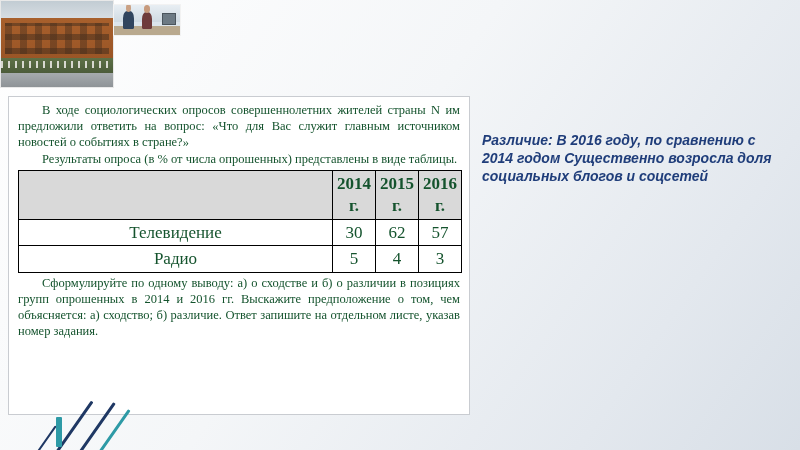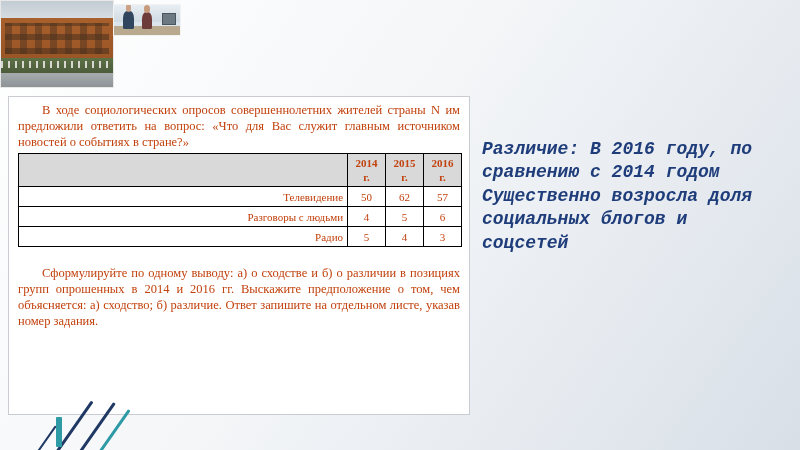--- a/index.html
+++ b/index.html
@@ -43,43 +43,43 @@
   .pc-kid1{position:absolute;left:14%;top:20%;width:16%;height:60%;background:#31455e;border-radius:40% 40% 10% 10%;}
   .pc-kid1:before{content:"";position:absolute;left:22%;top:-38%;width:56%;height:45%;background:#caa184;border-radius:50%;}
   .pc-kid2{position:absolute;left:42%;top:24%;width:16%;height:56%;background:#6e3b3b;border-radius:40% 40% 10% 10%;}
   .pc-kid2:before{content:"";position:absolute;left:22%;top:-40%;width:56%;height:45%;background:#c79a7c;border-radius:50%;}
 
   
   .doc{
     position:absolute;left:8px;top:96px;width:462px;height:319px;
     background:#ffffff;border:1px solid #c9ccd1;
     padding:5px 9px 4px 9px;
-    font-size:12.5px;line-height:1.28;color:#c2410c;
+    font-size:12.5px;line-height:1.28;color:#14532d;
   }
   .para{text-align:justify;text-indent:24px;}
   .para + .para{margin-top:1px;}
 
   table.survey{
-    border-collapse:collapse;width:444px;margin:3px 0 18px 0;
-    font-size:11px;
+    border-collapse:collapse;width:444px;margin:3px 0 2px 0;
+    font-size:17px;
   }
   table.survey th, table.survey td{
     border:1px solid #000;padding:2px 4px;height:20px;vertical-align:middle;
   }
   table.survey thead th{background:var(--header-bg);font-weight:bold;text-align:center;}
   th.corner{width:330px;}
   th.year{width:38px;}
-  td.label-cell{text-align:right;}
+  td.label-cell{text-align:center;}
   td.value-cell{text-align:center;width:38px;}
 
   
   .annotation{
-    position:absolute;left:482px;top:138px;width:302px;
-    font-family:Liberation Mono, monospace;
-    font-size:18px;font-weight:bold;font-style:italic;
+    position:absolute;left:482px;top:131px;width:302px;
+    font-family:Liberation Sans, sans-serif;
+    font-size:14px;font-weight:bold;font-style:italic;
     color:var(--annotation-color);line-height:1.3;
   }
 
   
   .deco{position:absolute;left:0;top:395px;width:170px;height:55px;pointer-events:none;}
   .stripe{position:absolute;border-radius:1px;}
   .s1{left:70px;top:0;width:3px;height:72px;background:var(--stripe-navy);transform:rotate(35deg);}
   .s2{left:94px;top:2px;width:3px;height:66px;background:var(--stripe-navy);transform:rotate(35deg);}
   .s3{left:112px;top:10px;width:3px;height:55px;background:var(--stripe-teal);transform:rotate(35deg);}
   .s4{left:45px;top:28px;width:2px;height:34px;background:var(--stripe-navy);transform:rotate(35deg);}
@@ -102,42 +102,37 @@
   <div class="photo photo-classroom">
     <div class="pc-wall"></div>
     <div class="pc-desk"></div>
     <div class="pc-monitor"></div>
     <div class="pc-kid1"></div>
     <div class="pc-kid2"></div>
   </div>
 
   <div class="doc">
     <p class="para">В ходе социологических опросов совершеннолетних жителей страны N им предложили ответить на вопрос: «Что для Вас служит главным источником новостей о событиях в стране?»</p>
+    <p class="para">Результаты опроса (в % от числа опрошенных) представлены в виде таблицы.</p>
 
     <table class="survey">
       <thead>
         <tr>
           <th class="corner"></th>
           <th class="year">2014 г.</th>
           <th class="year">2015 г.</th>
           <th class="year">2016 г.</th>
         </tr>
       </thead>
       <tbody id="table-body">
           <tr>
             <td class="label-cell">Телевидение</td>
-            <td class="value-cell">50</td>
+            <td class="value-cell">30</td>
             <td class="value-cell">62</td>
             <td class="value-cell">57</td>
-          </tr>
-          <tr>
-            <td class="label-cell">Разговоры с людьми</td>
-            <td class="value-cell">4</td>
-            <td class="value-cell">5</td>
-            <td class="value-cell">6</td>
           </tr>
           <tr>
             <td class="label-cell">Радио</td>
             <td class="value-cell">5</td>
             <td class="value-cell">4</td>
             <td class="value-cell">3</td>
           </tr>
         </tbody>
     </table>
 

